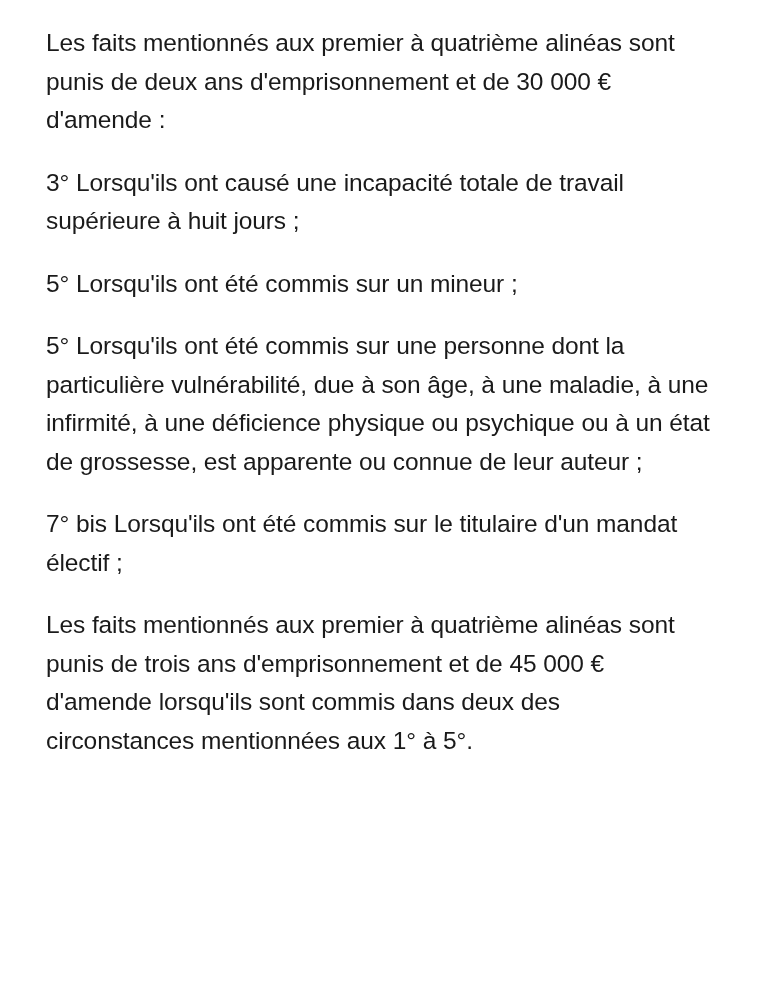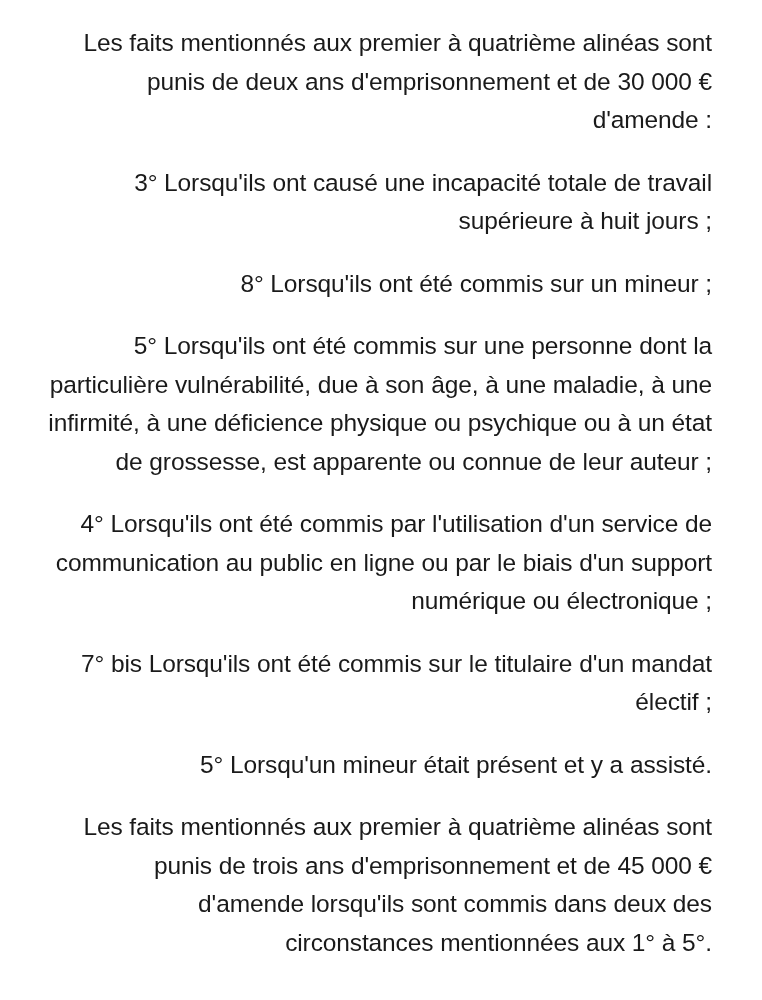--- a/index.html
+++ b/index.html
@@ -29,46 +29,44 @@
   .doc-body {
     width: 666px;
   }
 
   .para {
     margin: 0 0 24px 0;
     font-size: 24.5px;
     line-height: 38.5px;
     letter-spacing: -0.12px;
     word-spacing: 0.1px;
-    text-align: right;
+    text-align: left;
     text-rendering: optimizeLegibility;
     hyphens: none;
     color: #1a1a1a;
   }
 
   .para:last-child {
     margin-bottom: 0;
   }
 </style>
 </head>
 <body>
 
 <div class="page">
   <article class="doc-body">
 
     <p class="para">Les faits mentionnés aux premier à quatrième alinéas sont punis de deux ans d'emprisonnement et de 30 000 € d'amende :</p>
 
     <p class="para">3° Lorsqu'ils ont causé une incapacité totale de travail supérieure à huit jours ;</p>
 
-    <p class="para">8° Lorsqu'ils ont été commis sur un mineur ;</p>
+    <p class="para">5° Lorsqu'ils ont été commis sur un mineur ;</p>
 
     <p class="para">5° Lorsqu'ils ont été commis sur une personne dont la particulière vulnérabilité, due à son âge, à une maladie, à une infirmité, à une déficience physique ou psychique ou à un état de grossesse, est apparente ou connue de leur auteur ;</p>
 
-    <p class="para">4° Lorsqu'ils ont été commis par l'utilisation d'un service de communication au public en ligne ou par le biais d'un support numérique ou électronique ;</p>
 
     <p class="para">7° bis Lorsqu'ils ont été commis sur le titulaire d'un mandat électif ;</p>
 
-    <p class="para">5° Lorsqu'un mineur était présent et y a assisté.</p>
 
     <p class="para">Les faits mentionnés aux premier à quatrième alinéas sont punis de trois ans d'emprisonnement et de 45 000 € d'amende lorsqu'ils sont commis dans deux des circonstances mentionnées aux 1° à 5°.</p>
 
   </article>
 </div>
 
 </body></html>

